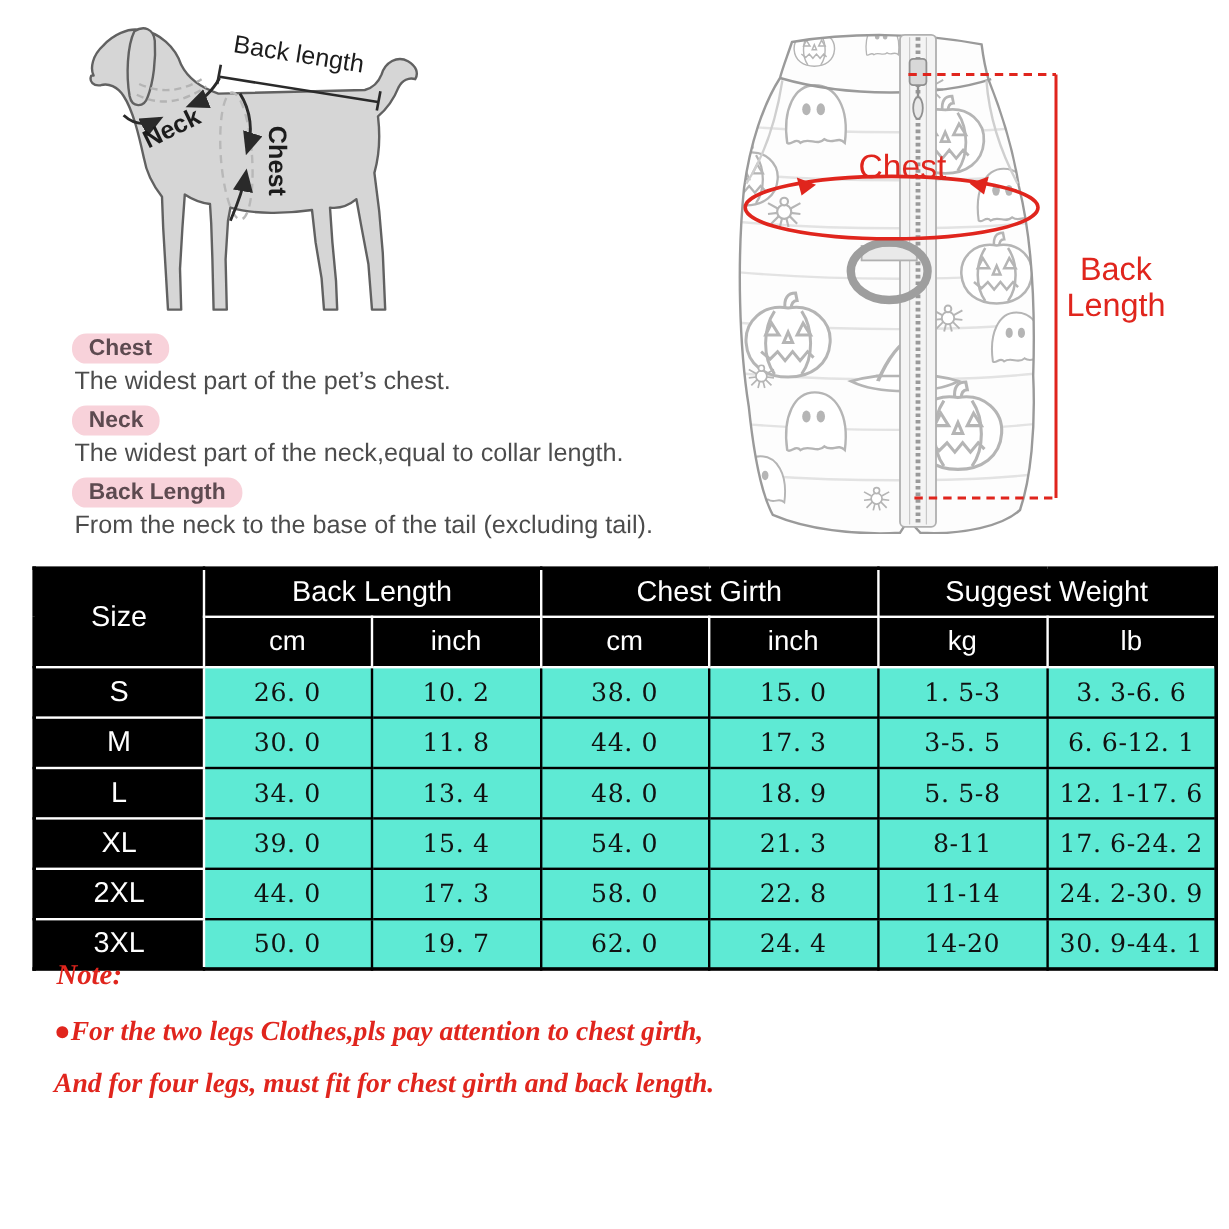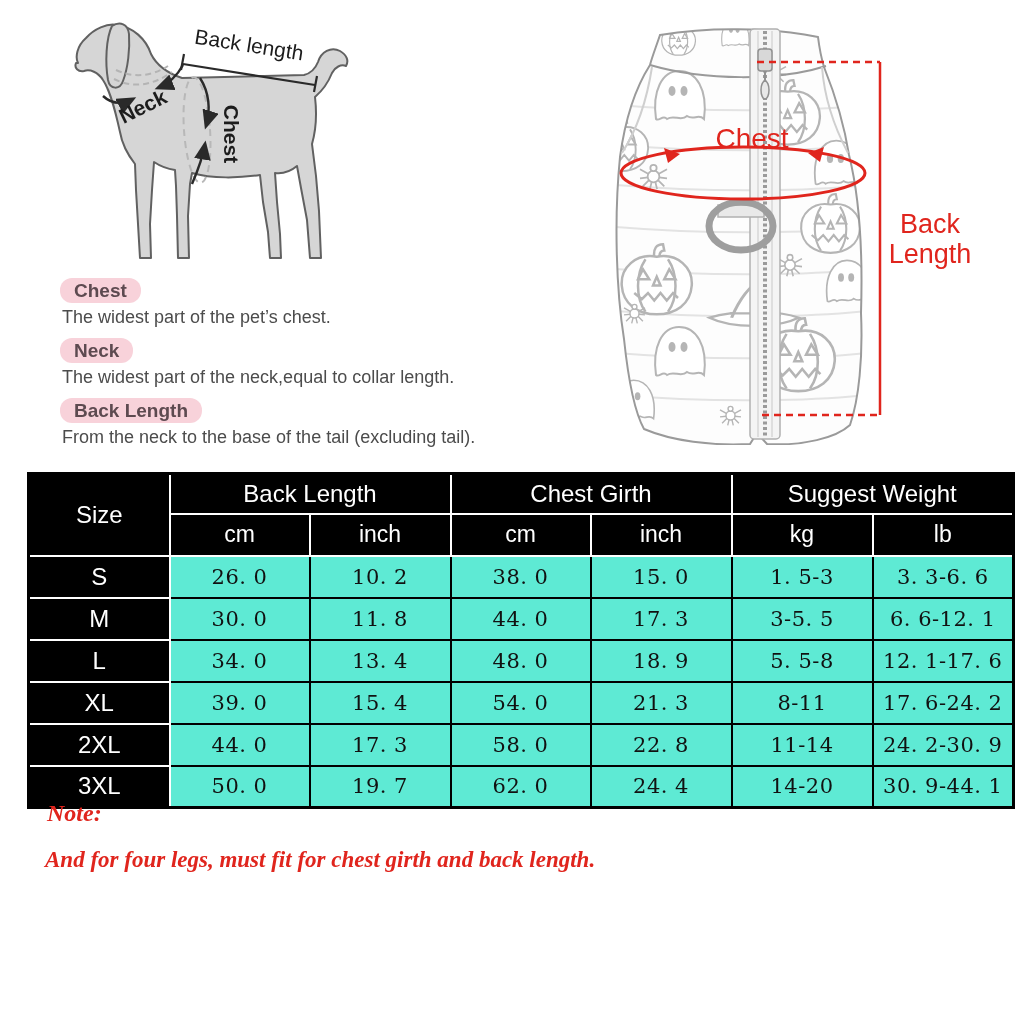--- a/index.html
+++ b/index.html
@@ -5,21 +5,21 @@
   html,body{margin:0;padding:0;background:#ffffff;}
   .canvas{position:relative;width:1024px;height:1024px;background:#ffffff;overflow:hidden;
           font-family:"Liberation Sans",sans-serif;}
   svg text{font-family:"Liberation Sans",sans-serif;}
 
   
   .defs{position:absolute;left:60px;top:278px;width:520px;}
   .def-group{margin-bottom:9px;}
   .pill{display:inline-block;background:#f8d2da;border-radius:12px;padding:1px 14px;
         color:#5d4a50;font-weight:bold;font-size:19px;line-height:23px;}
-  .def-desc{margin:3px 0 0 2px;font-size:18px;color:#4c4c4c;line-height:23px;}
+  .def-desc{margin:3px 0 0 2px;font-size:21px;color:#4c4c4c;line-height:23px;}
 
   
   .size-table{position:absolute;left:27px;top:452px;width:985px;border-collapse:collapse;
               table-layout:fixed;border:3px solid #000;margin-top:20px;}
   .size-table th,.size-table td{text-align:center;vertical-align:middle;padding:0;}
   .size-table .dark{background:#000;color:#fff;border:2px solid #fff;
                     font-size:24px;font-weight:normal;}
   .size-table .unit{font-size:23px;}
   .size-table td.val{background:#5eead4;color:#111;border:2px solid #000;
                      font-family:"DejaVu Serif",serif;font-size:21px;letter-spacing:.5px;
@@ -281,16 +281,17 @@
         <td class="val">62. 0</td>
         <td class="val">24. 4</td>
         <td class="val">14-20</td>
         <td class="val">30. 9-44. 1</td>
       </tr>
     </tbody>
   </table>
 
   <div class="notes" style="color:#e0251d;">
     <p class="note-title">Note:</p>
+    <p class="note-line">●For the two legs Clothes,pls pay attention to chest girth,</p>
     <p class="note-line">And for four legs, must fit for chest girth and back length.</p>
   </div>
 
 </div>
 
 </body></html>

